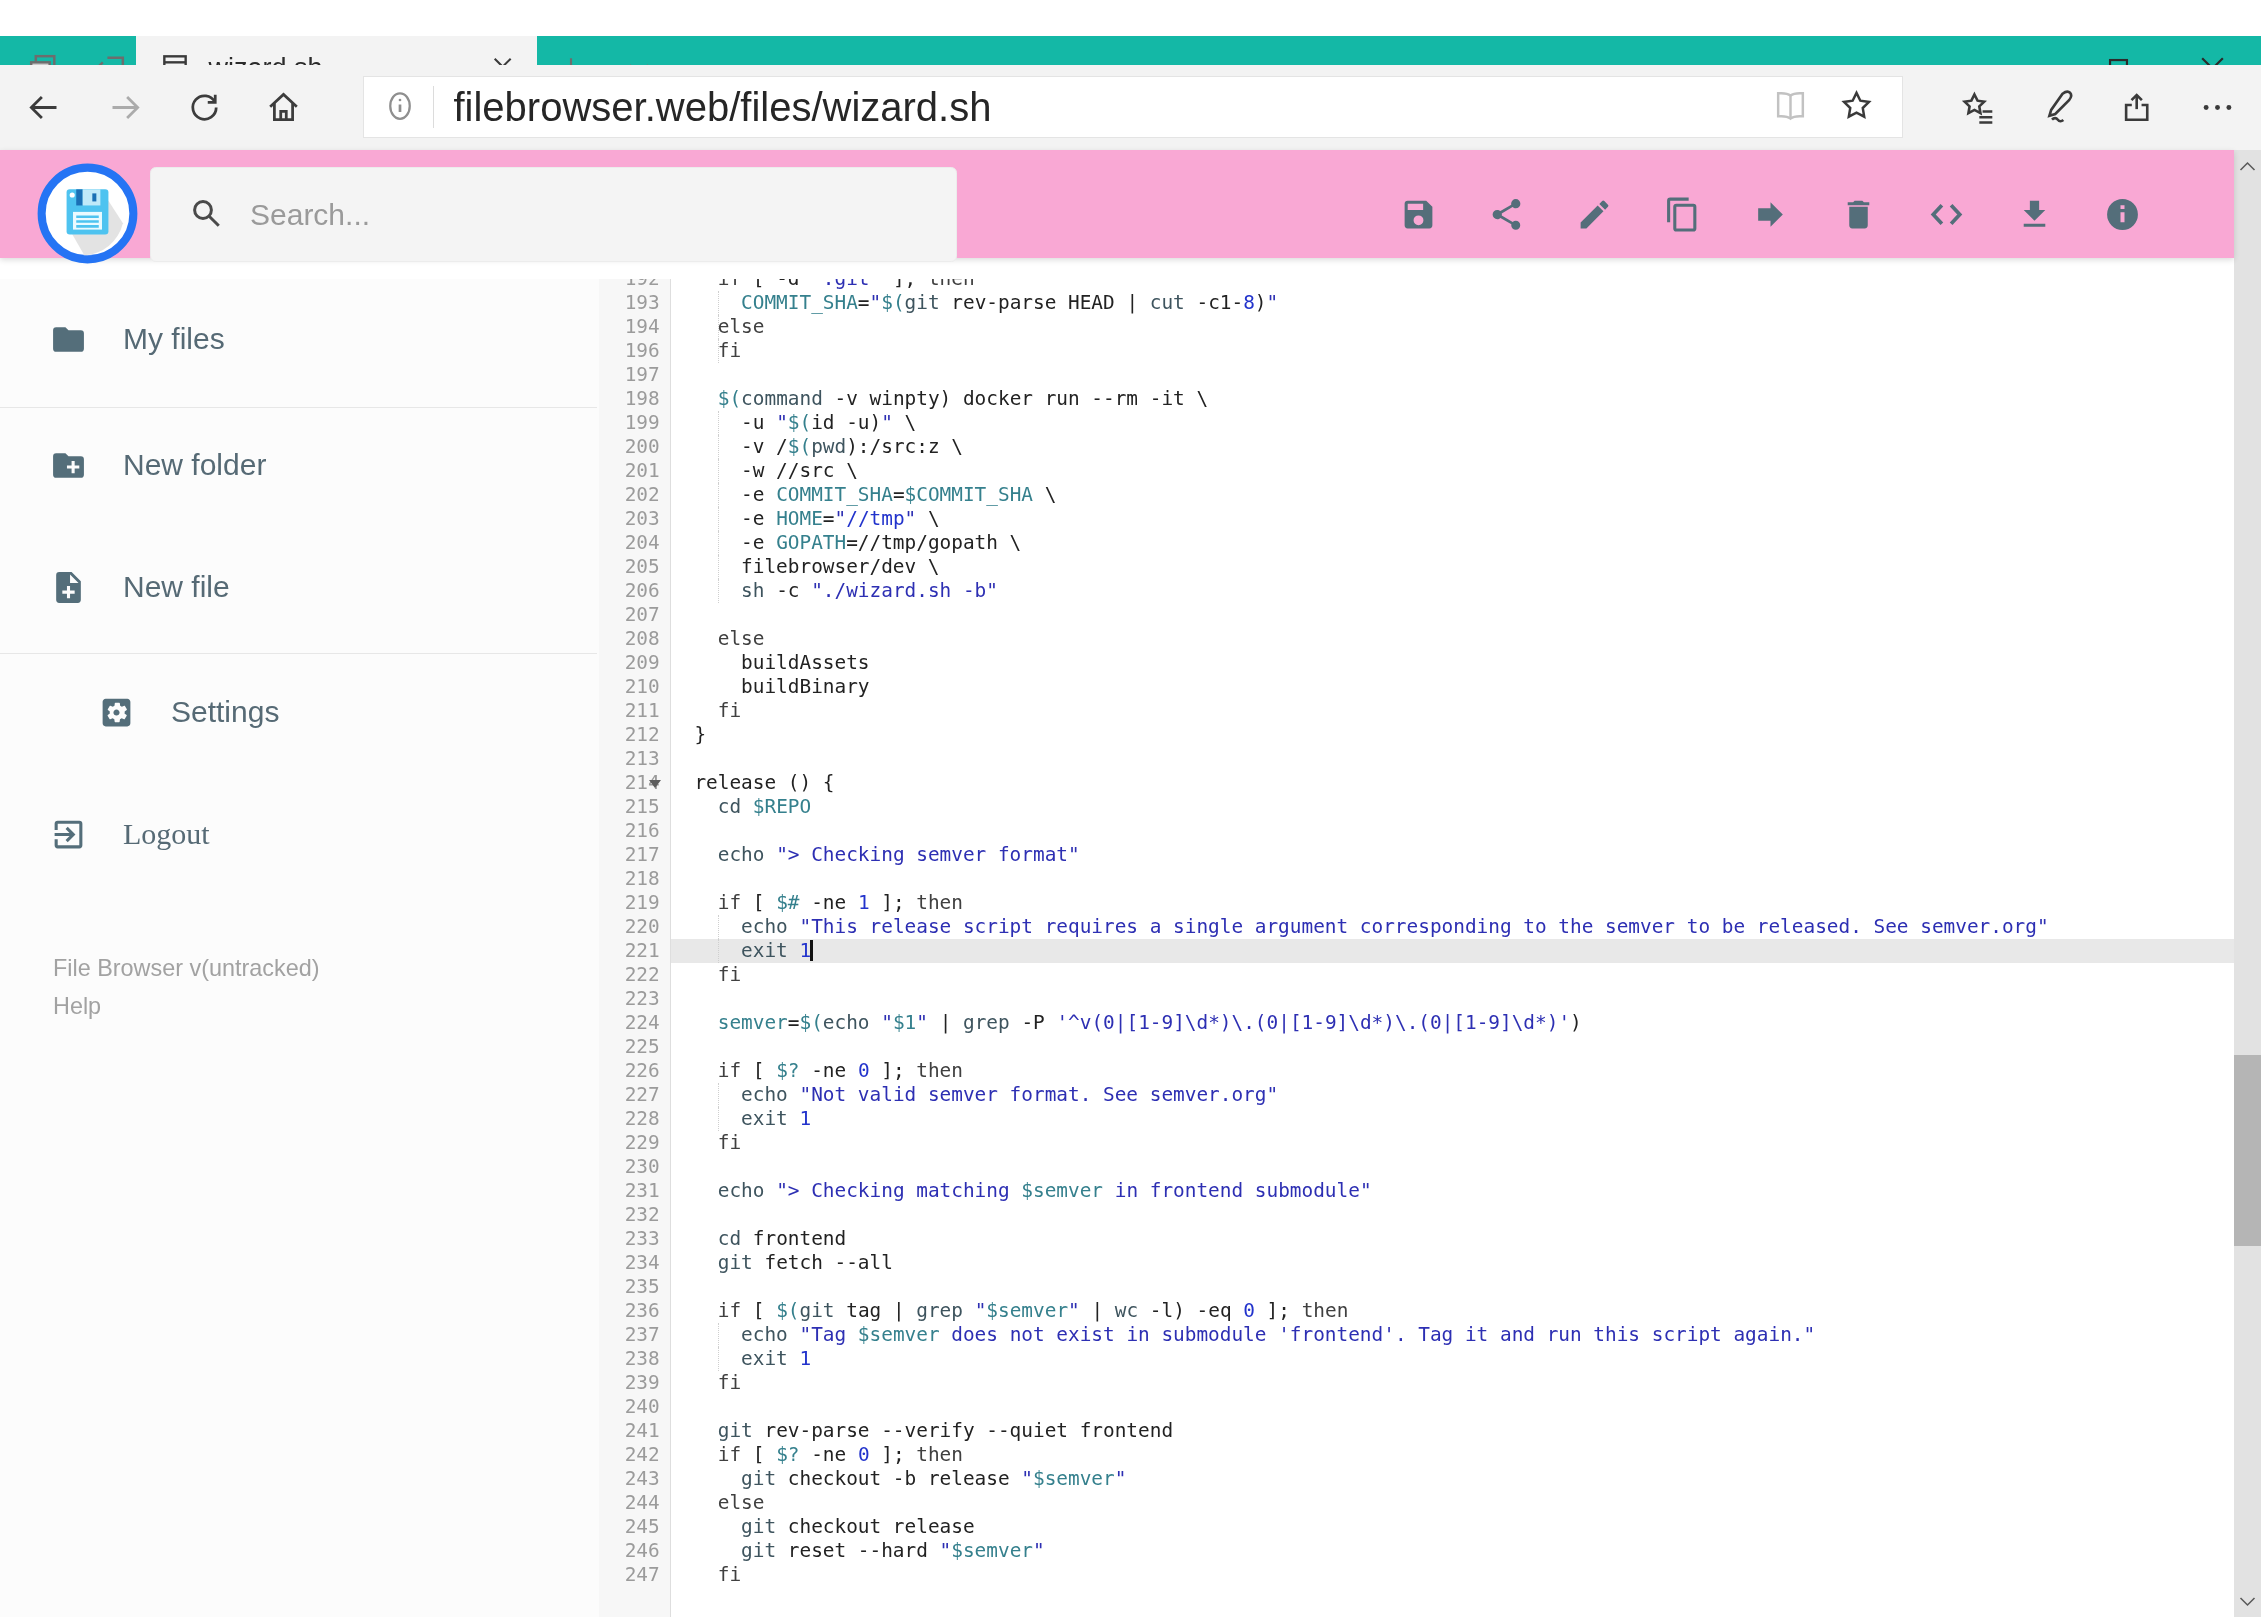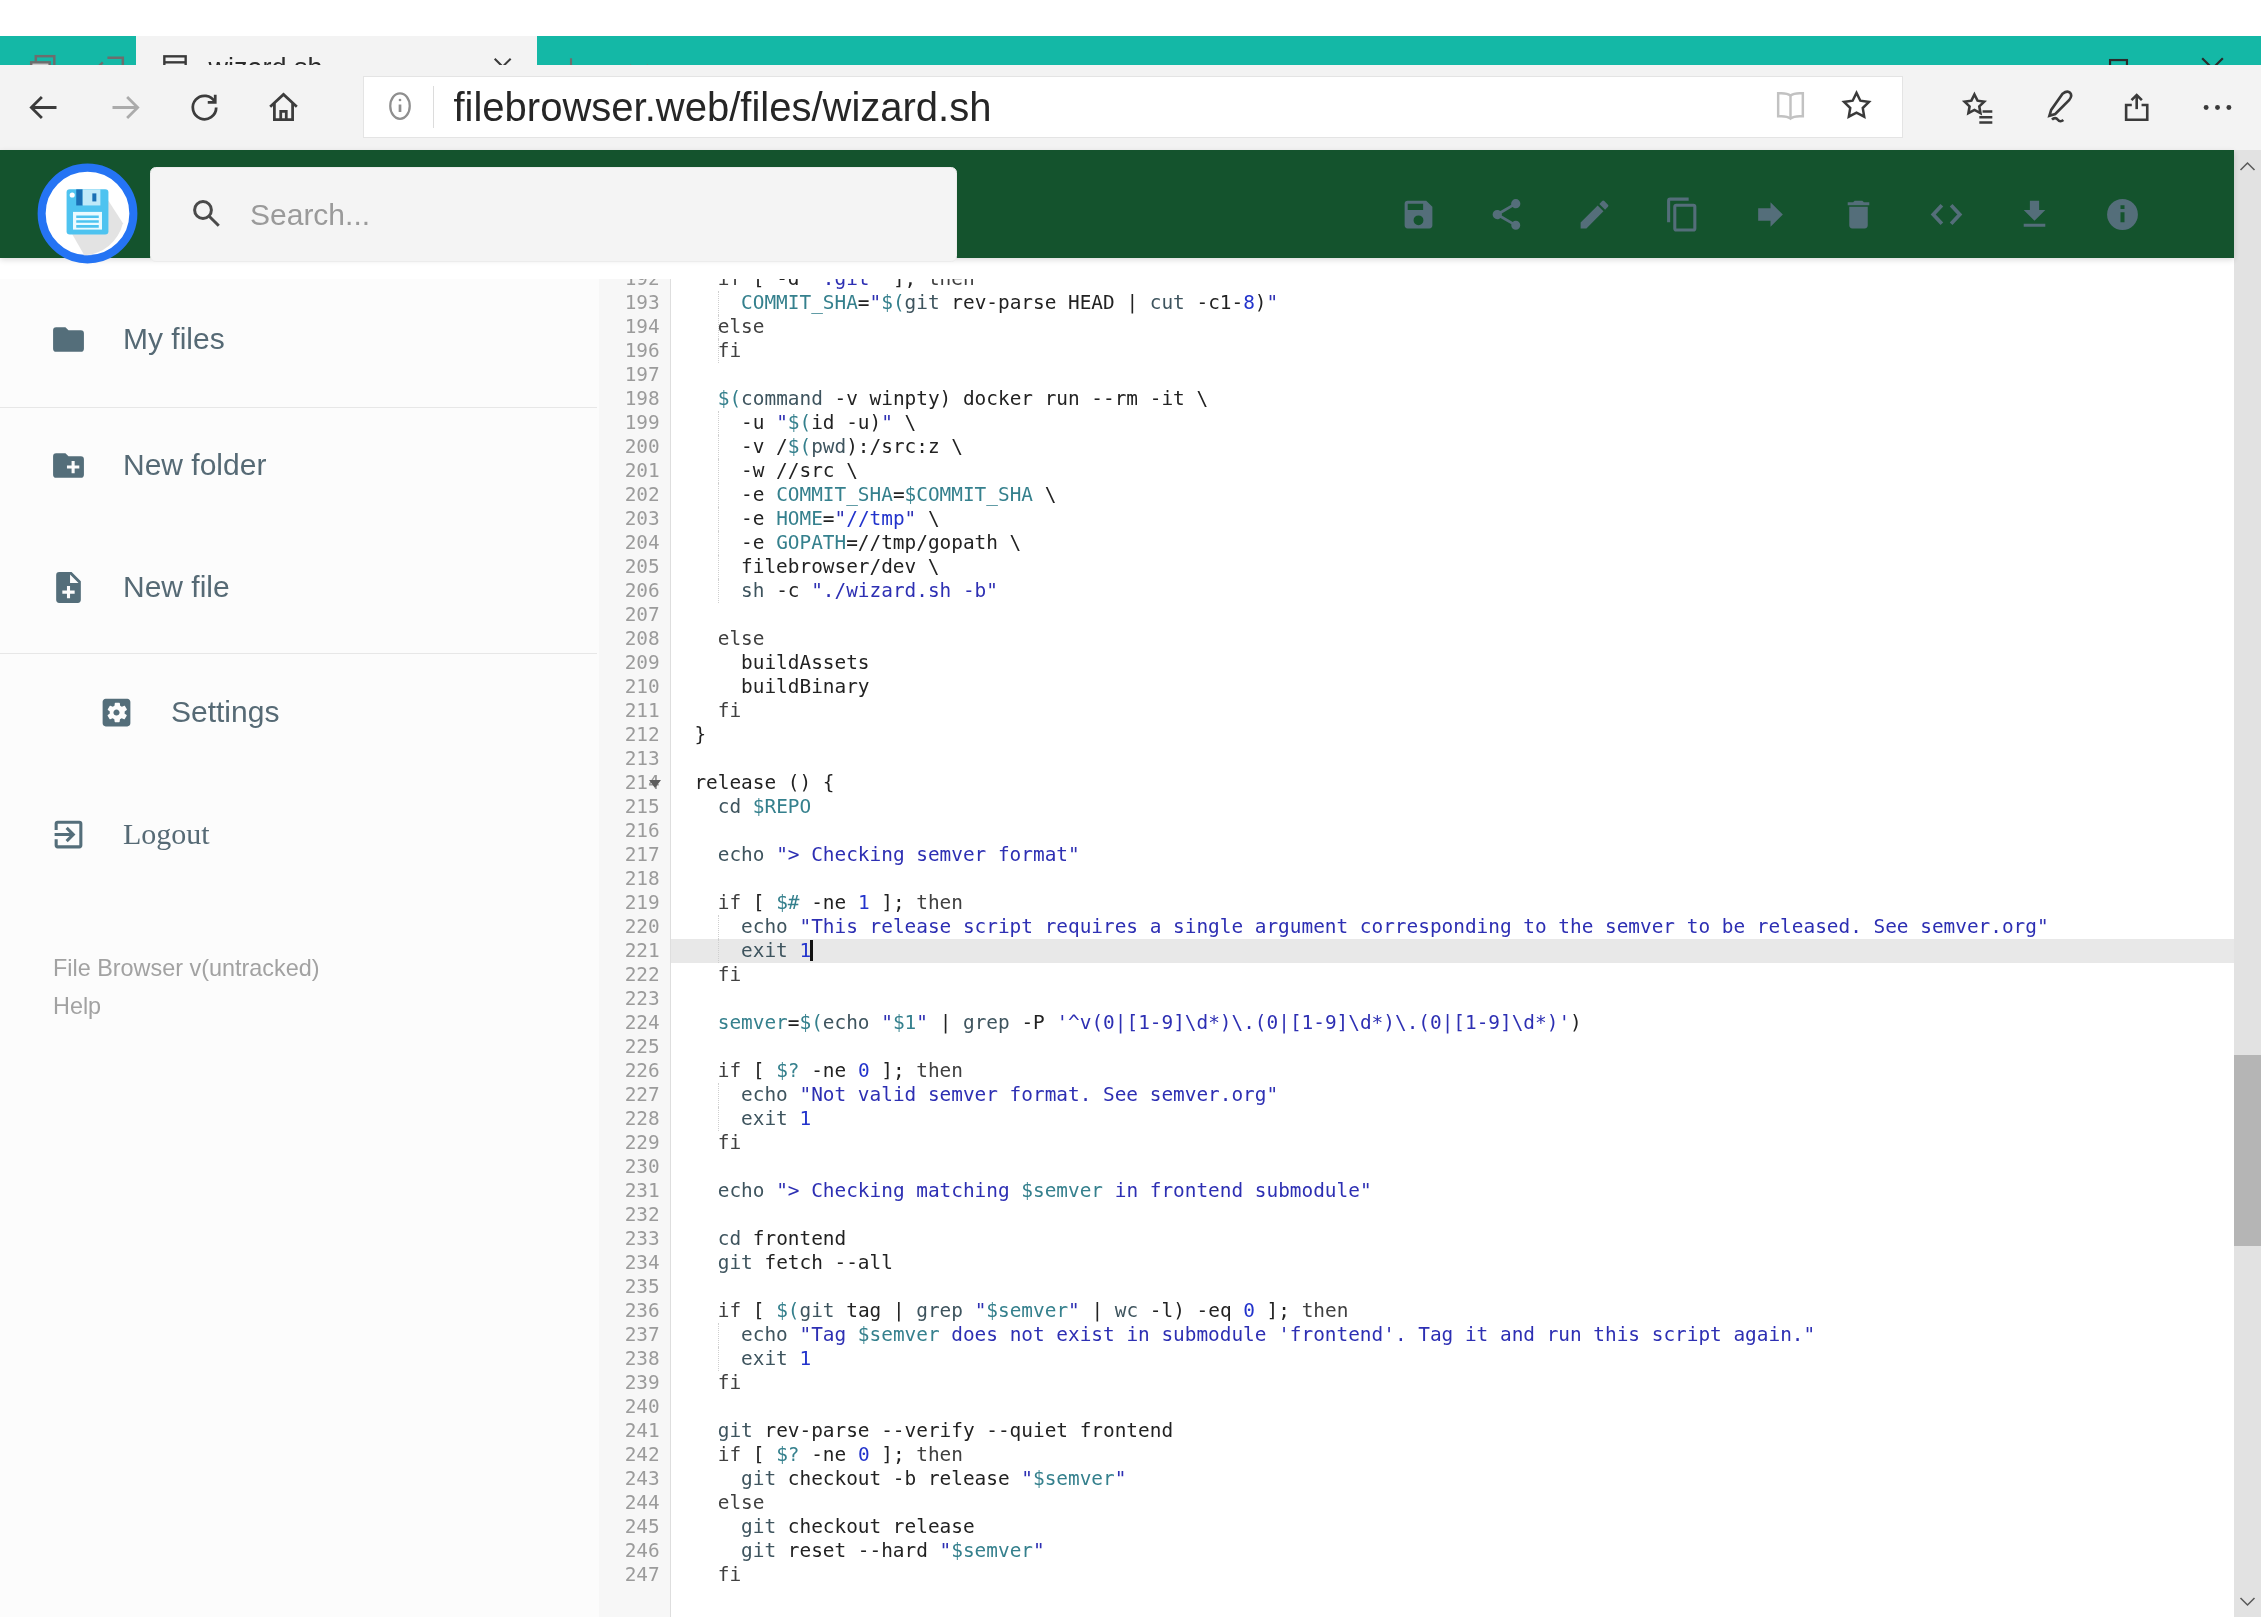--- a/index.html
+++ b/index.html
@@ -18,21 +18,21 @@
   .wctl { position:absolute; top:0; width:73px; height:65px; display:flex; align-items:center; justify-content:center; }
 
   .toolbar { position:absolute; left:0; top:65px; width:2261px; height:85px; background:#f3f3f3; }
   .navbtn { position:absolute; top:0; height:85px; width:73px; display:flex; align-items:center; justify-content:center; }
   .addressbar { position:absolute; left:363px; top:11.3px; width:1540px; height:62px; background:#fff;
                 border:1.6px solid #e4e4e4; display:flex; align-items:center; }
   .ab-sep { width:1.6px; height:42px; background:#dcdcdc; margin-left:14.5px; }
   .url { margin-left:19.4px; font-size:40px; color:#262626; flex:1; white-space:nowrap; overflow:hidden; }
 
   
-  .app-header { position:absolute; left:0; top:150px; width:2234px; height:108px; background:#14532d;
+  .app-header { position:absolute; left:0; top:150px; width:2234px; height:108px; background:#f9a8d4;
                 box-shadow:0 2.4px 5.7px rgba(0,0,0,.14); z-index:5; }
   .logo { position:absolute; left:36px; top:12px; }
   .searchbox { position:absolute; left:150px; top:17px; width:807px; height:95px; background:#f4f4f4;
                border:0.8px solid #ececec; border-radius:5.7px; display:flex; align-items:center; }
   .search-icon { margin-left:37px; }
   .search-ph { margin-left:26px; font-size:30px; color:#9a9a9a; }
   .actions { position:absolute; right:68px; top:0; height:128px; display:flex; align-items:center; }
   .action { width:88px; height:89px; display:flex; align-items:center; justify-content:center; cursor:pointer; }
 
   

